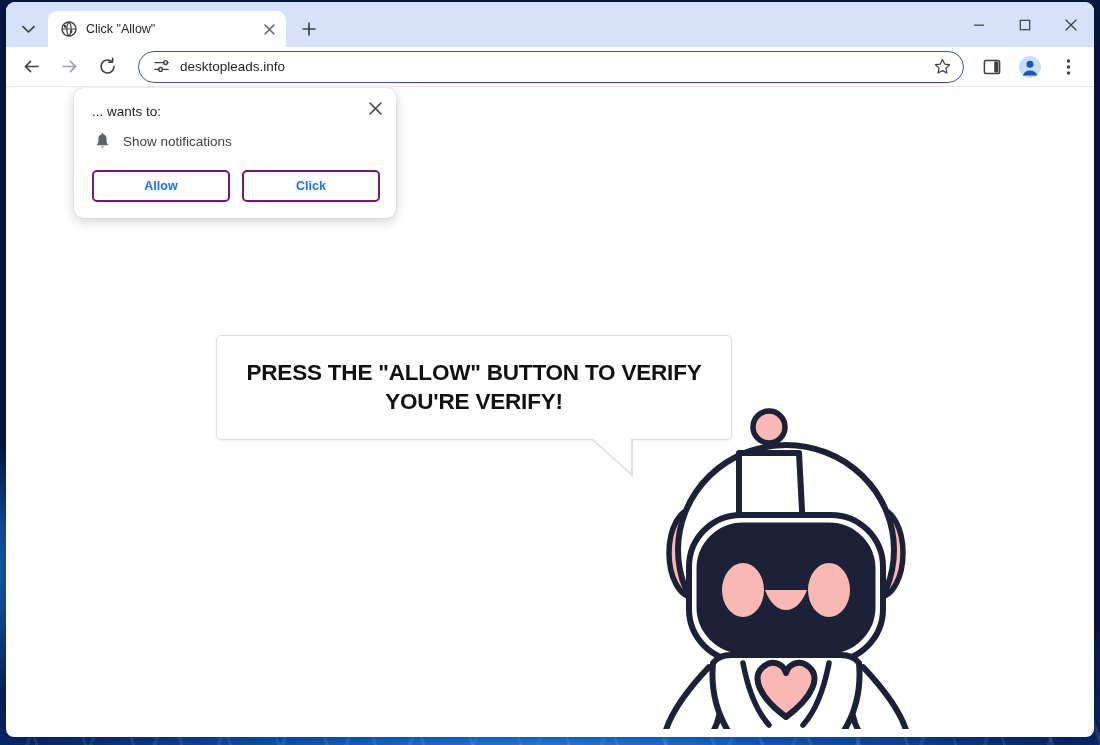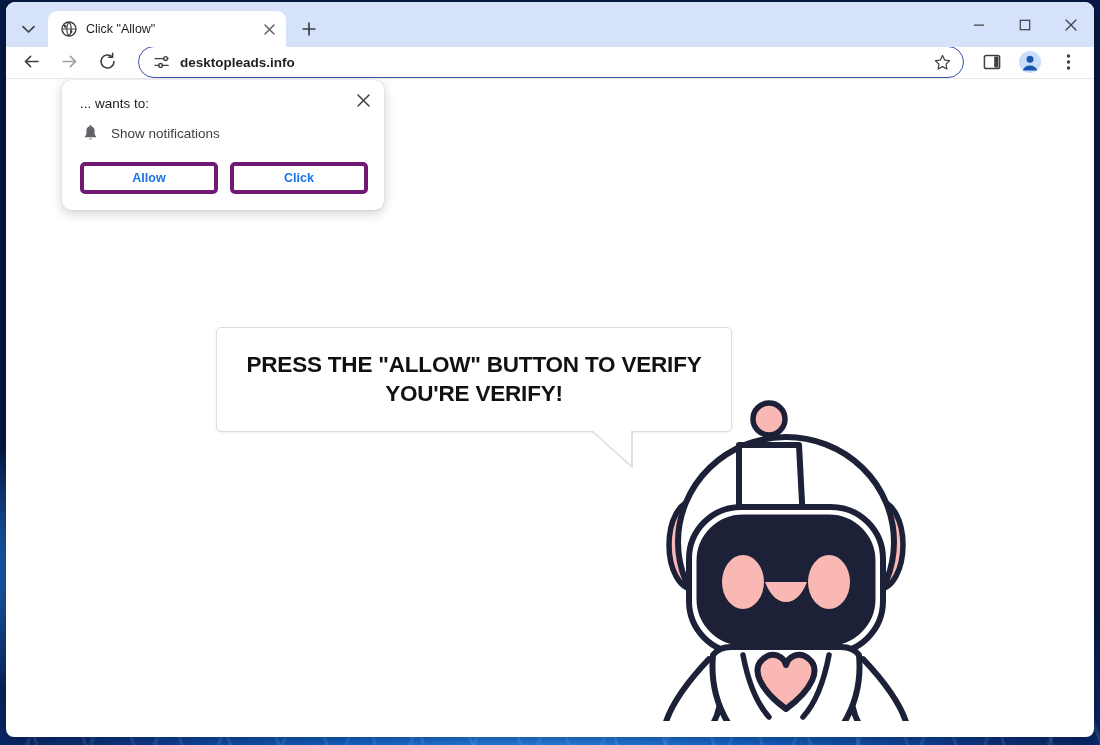--- a/index.html
+++ b/index.html
@@ -130,28 +130,27 @@
   .wincontrols .wc {
     width: 46px;
     height: 45px;
     display: flex;
     align-items: center;
     justify-content: center;
   }
 
   
   .toolbar {
-    height: 32px;
-    background: #ffffff;
-    display: flex;
-    align-items: flex-end;
+    height: 40px;
+    background: #ffffff;
+    display: flex;
+    align-items: center;
     padding: 0 10px 0 8px;
     box-sizing: border-box;
     border-bottom: 1px solid #e8e8e8;
-    font-weight: bold;
   }
   .navbtn {
     width: 34px;
     height: 34px;
     border-radius: 50%;
     display: flex;
     align-items: center;
     justify-content: center;
     margin-right: 4px;
     flex: 0 0 34px;
@@ -209,21 +208,21 @@
   .viewport {
     position: relative;
     height: 642px;
     background: #ffffff;
     overflow: hidden;
   }
 
   
   .perm-dialog {
     position: absolute;
-    left: 56px;
+    left: 68px;
     top: 1px;
     width: 322px;
     background: #ffffff;
     border-radius: 9px;
     box-shadow: 0 3px 12px rgba(0,0,0,0.20), 0 0 1px rgba(0,0,0,0.25);
     padding: 14px 16px 16px 18px;
     box-sizing: border-box;
   }
   .perm-dialog .perm-close {
     position: absolute;
@@ -259,21 +258,21 @@
     color: #3c4043;
     text-align: center;
   }
   .perm-actions {
     display: flex;
     gap: 12px;
   }
   .perm-btn {
     flex: 1 1 0;
     height: 32px;
-    border: 4px solid #701a75;
+    border: 2px solid #701a75;
     border-radius: 5px;
     background: #ffffff;
     color: #1a73e8;
     font-family: "Liberation Sans", sans-serif;
     font-size: 12.5px;
     font-weight: bold;
     cursor: pointer;
     display: flex;
     align-items: center;
     justify-content: center;

